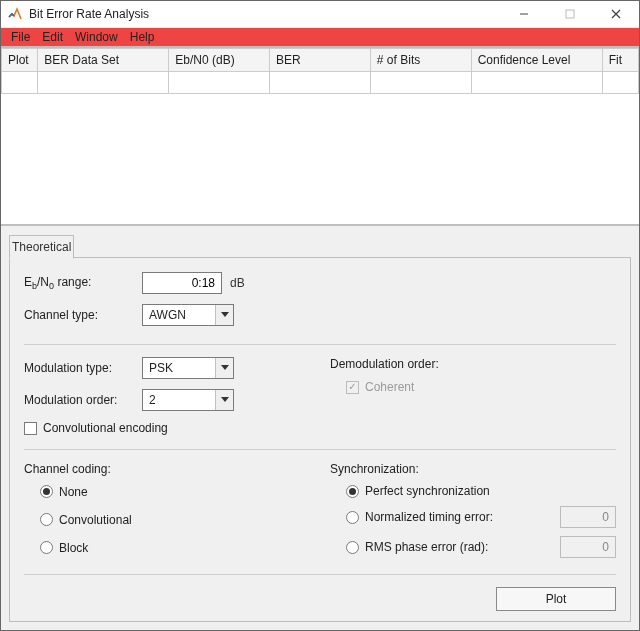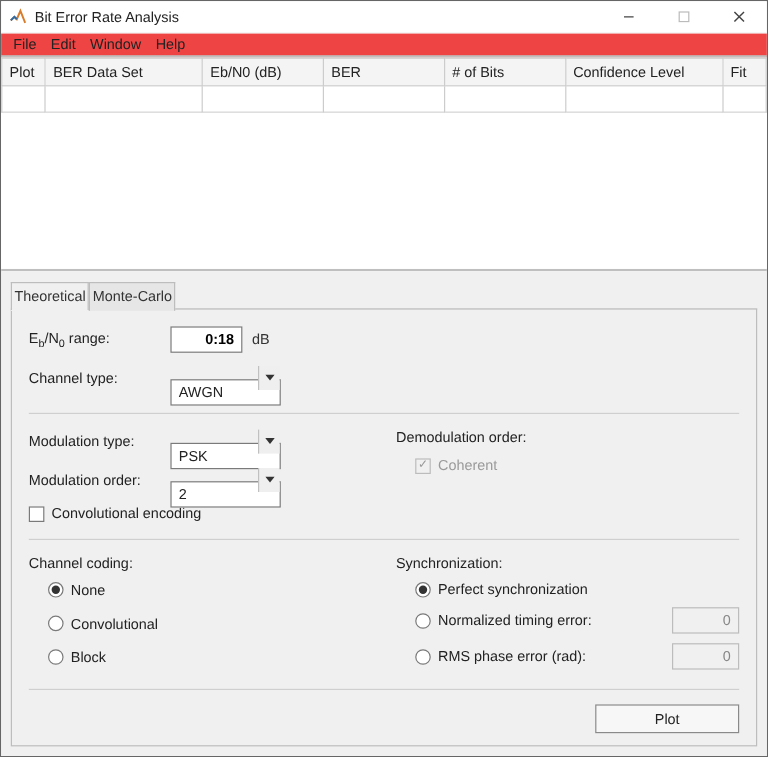--- a/index.html
+++ b/index.html
@@ -127,41 +127,40 @@
 
   .textin {
     height: 22px;
     border: 1px solid #7a7a7a;
     background: #fff;
     text-align: right;
     padding: 0 6px;
     font-family: inherit;
     font-size: 12px;
   }
-  .textin.small { width: 60px; font-weight: bold; }
+  .textin.small { width: 80px; }
   .textin.tiny  { width: 56px; }
   .textin:disabled,
   .textin.readonly {
     background: #f0f0f0;
     color: #888;
     border-color: #bcbcbc;
   }
   .unit { margin-left: 8px; color: #333; }
 
   .selectwrap {
     position: relative;
     width: 92px; height: 22px;
   }
   .selectwrap .display {
     width: 100%; height: 100%;
     border: 1px solid #7a7a7a;
     background: #fff;
     padding: 2px 18px 2px 6px;
     line-height: 16px;
-    margin-top: 12px;
   }
   .selectwrap .caret {
     position: absolute;
     right: 1px; top: 1px; bottom: 1px;
     width: 18px;
     display: flex; align-items: center; justify-content: center;
     background: #efefef;
     border-left: 1px solid #c0c0c0;
   }
 
@@ -307,21 +306,20 @@
         </tr>
       </tbody>
     </table>
     <div class="table-body-pad"></div>
   </div>
 
   <div class="lower">
 
     <div class="tabstrip">
       <div class="tab active">Theoretical</div>
-      <div class="tab">Monte-Carlo</div>
       <div class="tabstrip-fill"></div>
     </div>
 
     <div class="tabpage">
 
       <div class="row">
         <span class="lbl">E<sub>b</sub>/N<sub>0</sub> range:</span>
         <input class="textin small" value="0:18" style="">
         <span class="unit">dB</span>
       </div>

